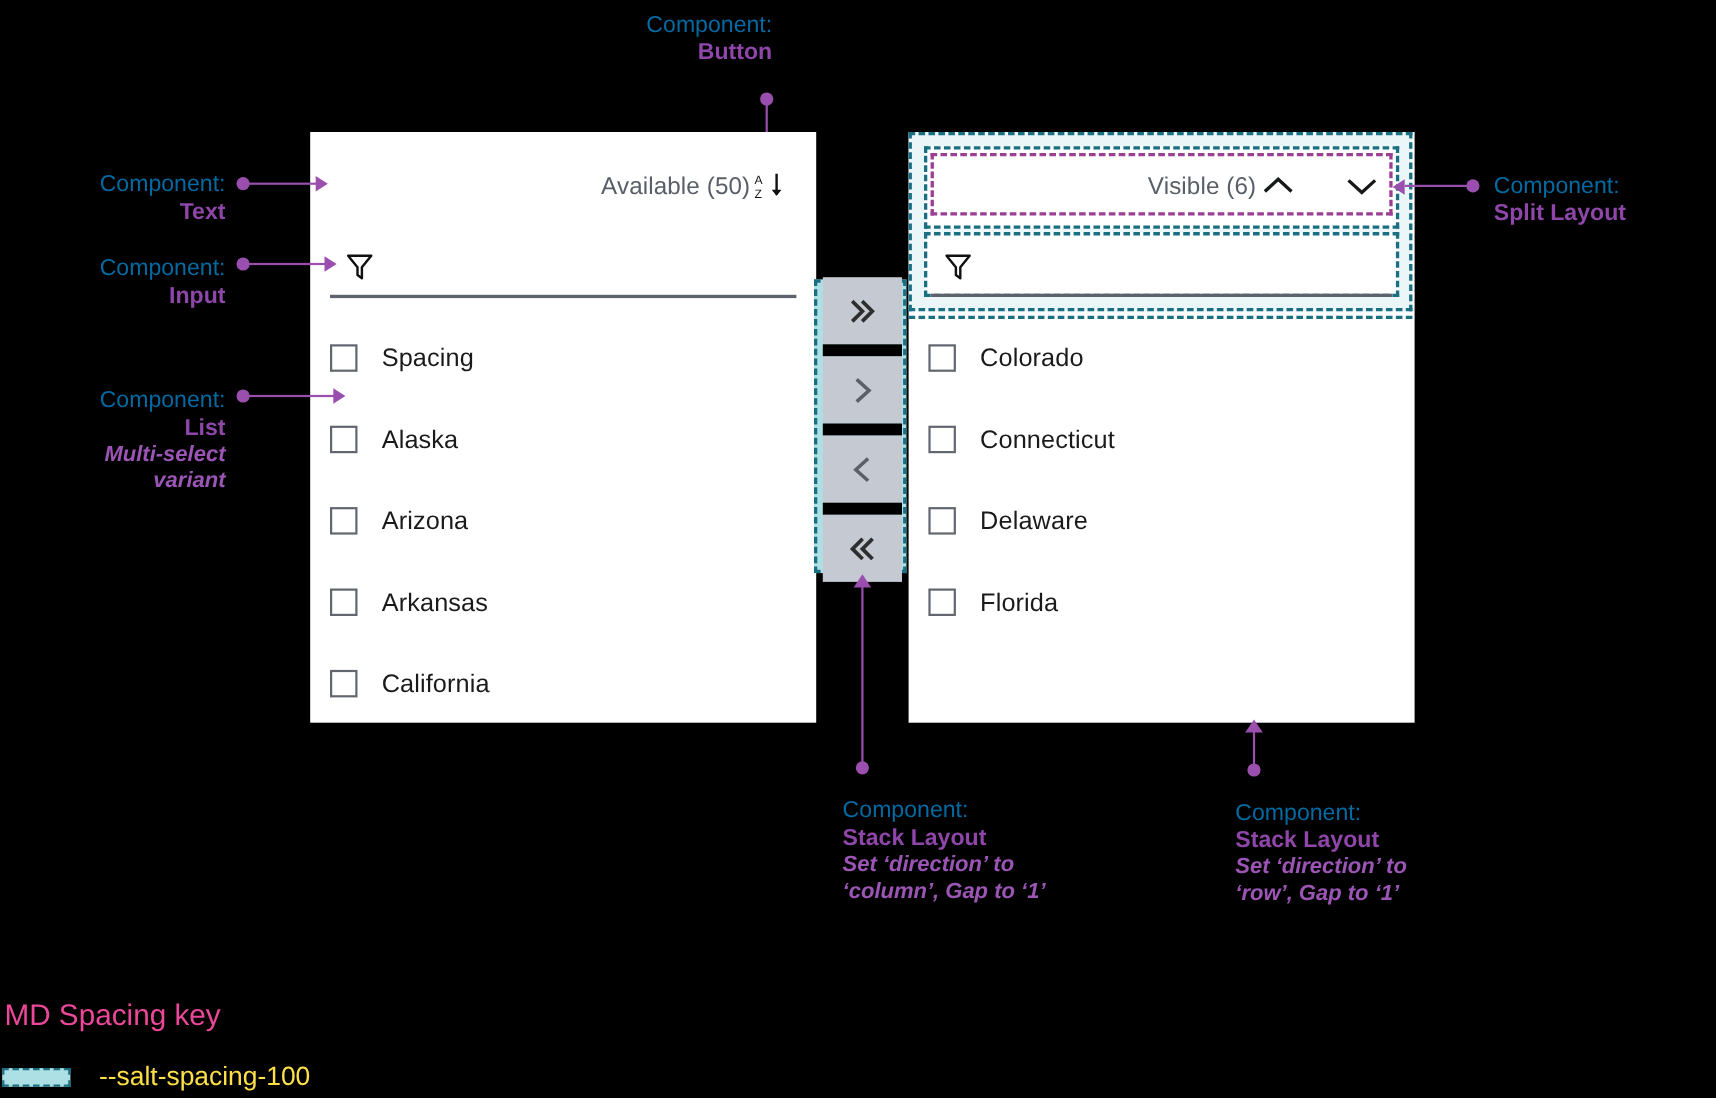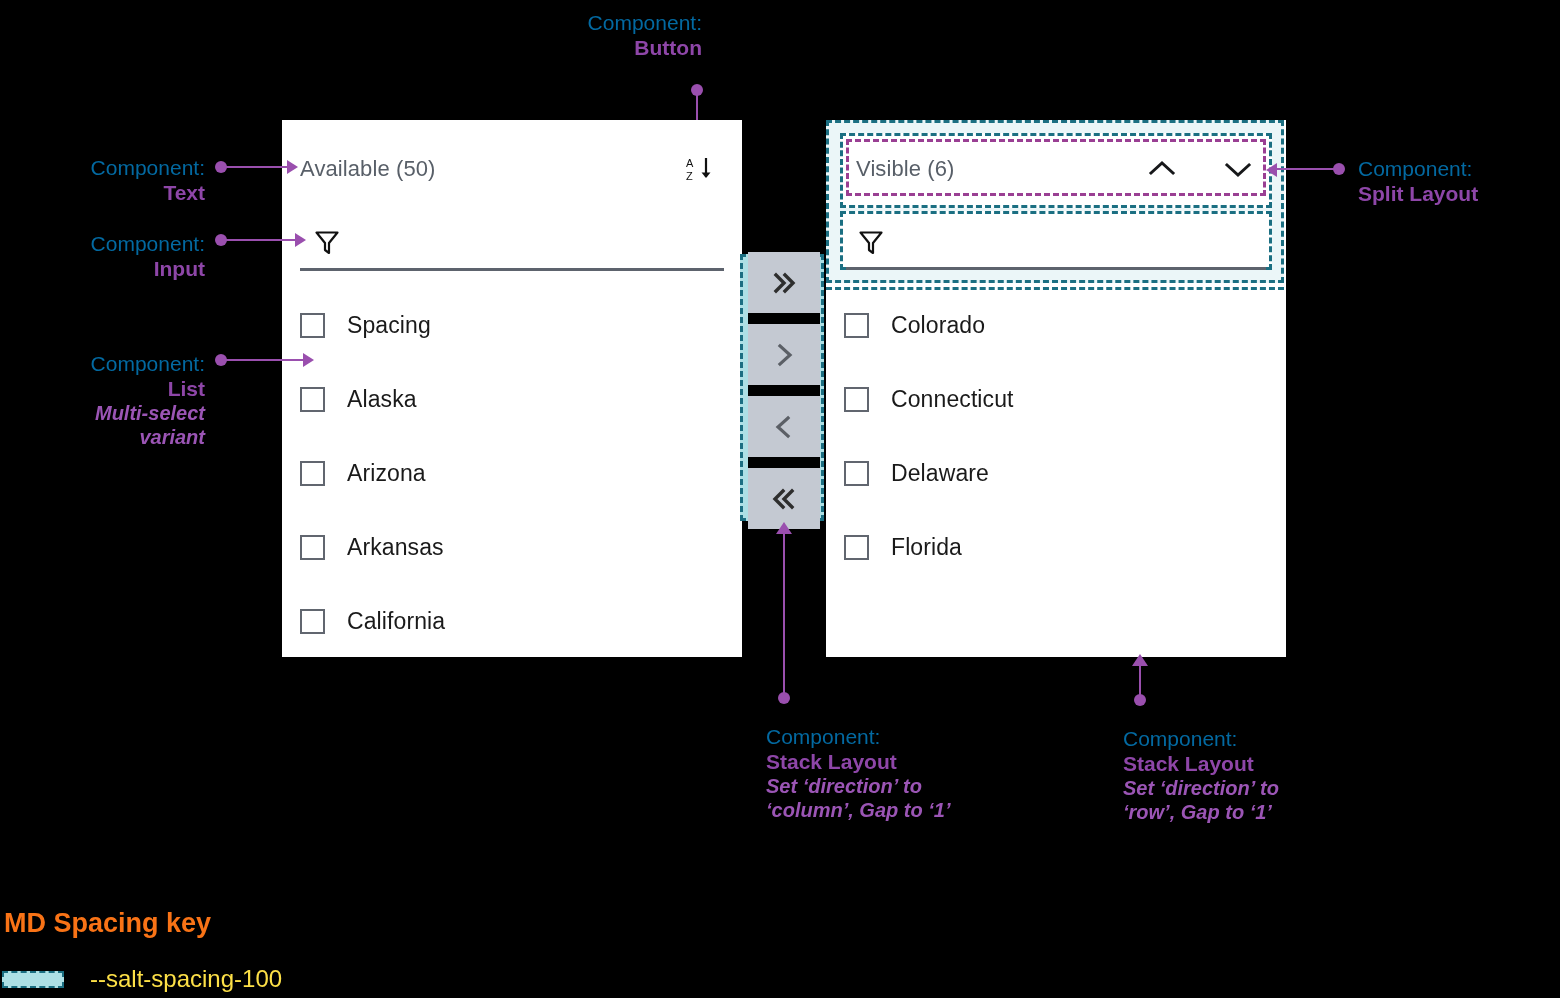--- a/index.html
+++ b/index.html
@@ -25,22 +25,21 @@
   .arw { position: absolute; width: 0; height: 0; }
   .arw.r { border-top: 7px solid transparent; border-bottom: 7px solid transparent; border-left: 11px solid #9a4fae; }
   .arw.l { border-top: 7px solid transparent; border-bottom: 7px solid transparent; border-right: 11px solid #9a4fae; }
   .arw.d { border-left: 8px solid transparent; border-right: 8px solid transparent; border-top: 12px solid #9a4fae; }
   .arw.u { border-left: 8px solid transparent; border-right: 8px solid transparent; border-bottom: 12px solid #9a4fae; }
 
   
   .panel { position: absolute; background: #ffffff; }
   .panel-head {
     position: absolute; display: flex; align-items: center;
-    justify-content: space-between;
-    gap: 16px;
+    justify-content: flex-end;
   }
   .head-title { font-size: 22px; color: #585f68; letter-spacing: .1px; }
   .head-actions { display: flex; align-items: center; gap: 36px; }
 
   .icon-btn { background: none; border: none; cursor: pointer; display: flex;
               align-items: center; justify-content: center; padding: 0; }
 
   .filter-row { position: absolute; display: flex; align-items: center; }
   .filter-underline { position: absolute; height: 3px; background: #5d636d; }
 
@@ -61,21 +60,21 @@
   .xfer-gap { height: 11px; background: #000; }
 
   
   .ovl { position: absolute; }
   .ovl-teal { border: 3px dashed #1b6f82; background: rgba(223,241,244,0.62); }
   .ovl-teal-inner { border: 3px dashed #1b6f82; background: #ffffff; }
   .ovl-purple { border: 3px dashed #9a3f93; background: transparent; }
   .ovl-line-teal { position: absolute; border-top: 3px dashed #1b6f82; }
 
   
-  .key-title { position: absolute; font-size: 27px; font-weight: 700; color: #f97316; }
+  .key-title { position: absolute; font-size: 27px; font-weight: 400; color: #ec4899; }
   .key-sw { position: absolute; background: #ade0e5; border: 2px dashed #1b6f82; }
   .key-label { position: absolute; font-size: 24px; color: #fde047; }
 </style>
 </head>
 <body>
 
 <div id="stage">
 
   <div class="anno right-al" style="left:430px; top:10px; width:272px;">
     <div class="lead">Component:</div>

